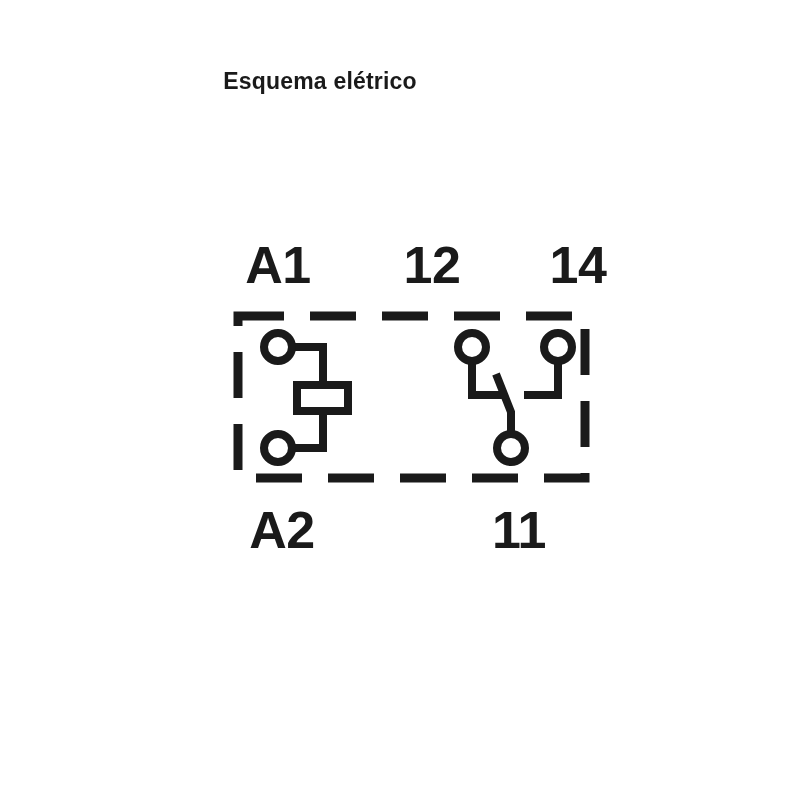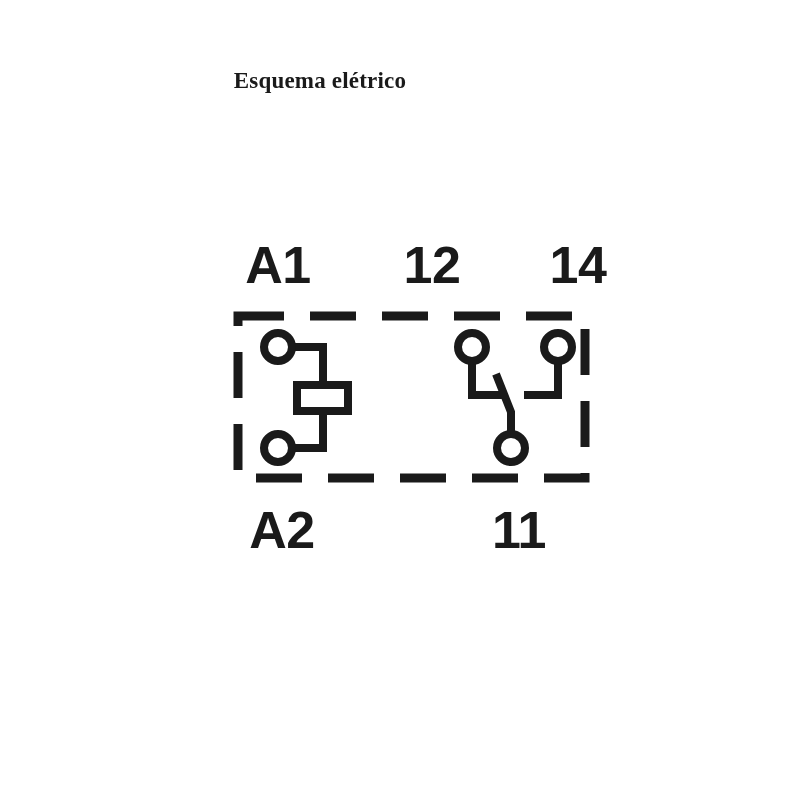--- a/index.html
+++ b/index.html
@@ -18,21 +18,21 @@
     position: relative;
     width: 800px;
     height: 800px;
   }
   .diagram-title {
     position: absolute;
     top: 68px;
     left: 0;
     width: 640px;
     text-align: center;
-    font-family: Liberation Serif, serif;
+    font-family: Liberation Sans, sans-serif;
     font-size: 23px;
     font-weight: bold;
     color: #1a1a1a;
     letter-spacing: 0.2px;
   }
   svg#schematic {
     position: absolute;
     top: 0;
     left: 0;
     display: block;

